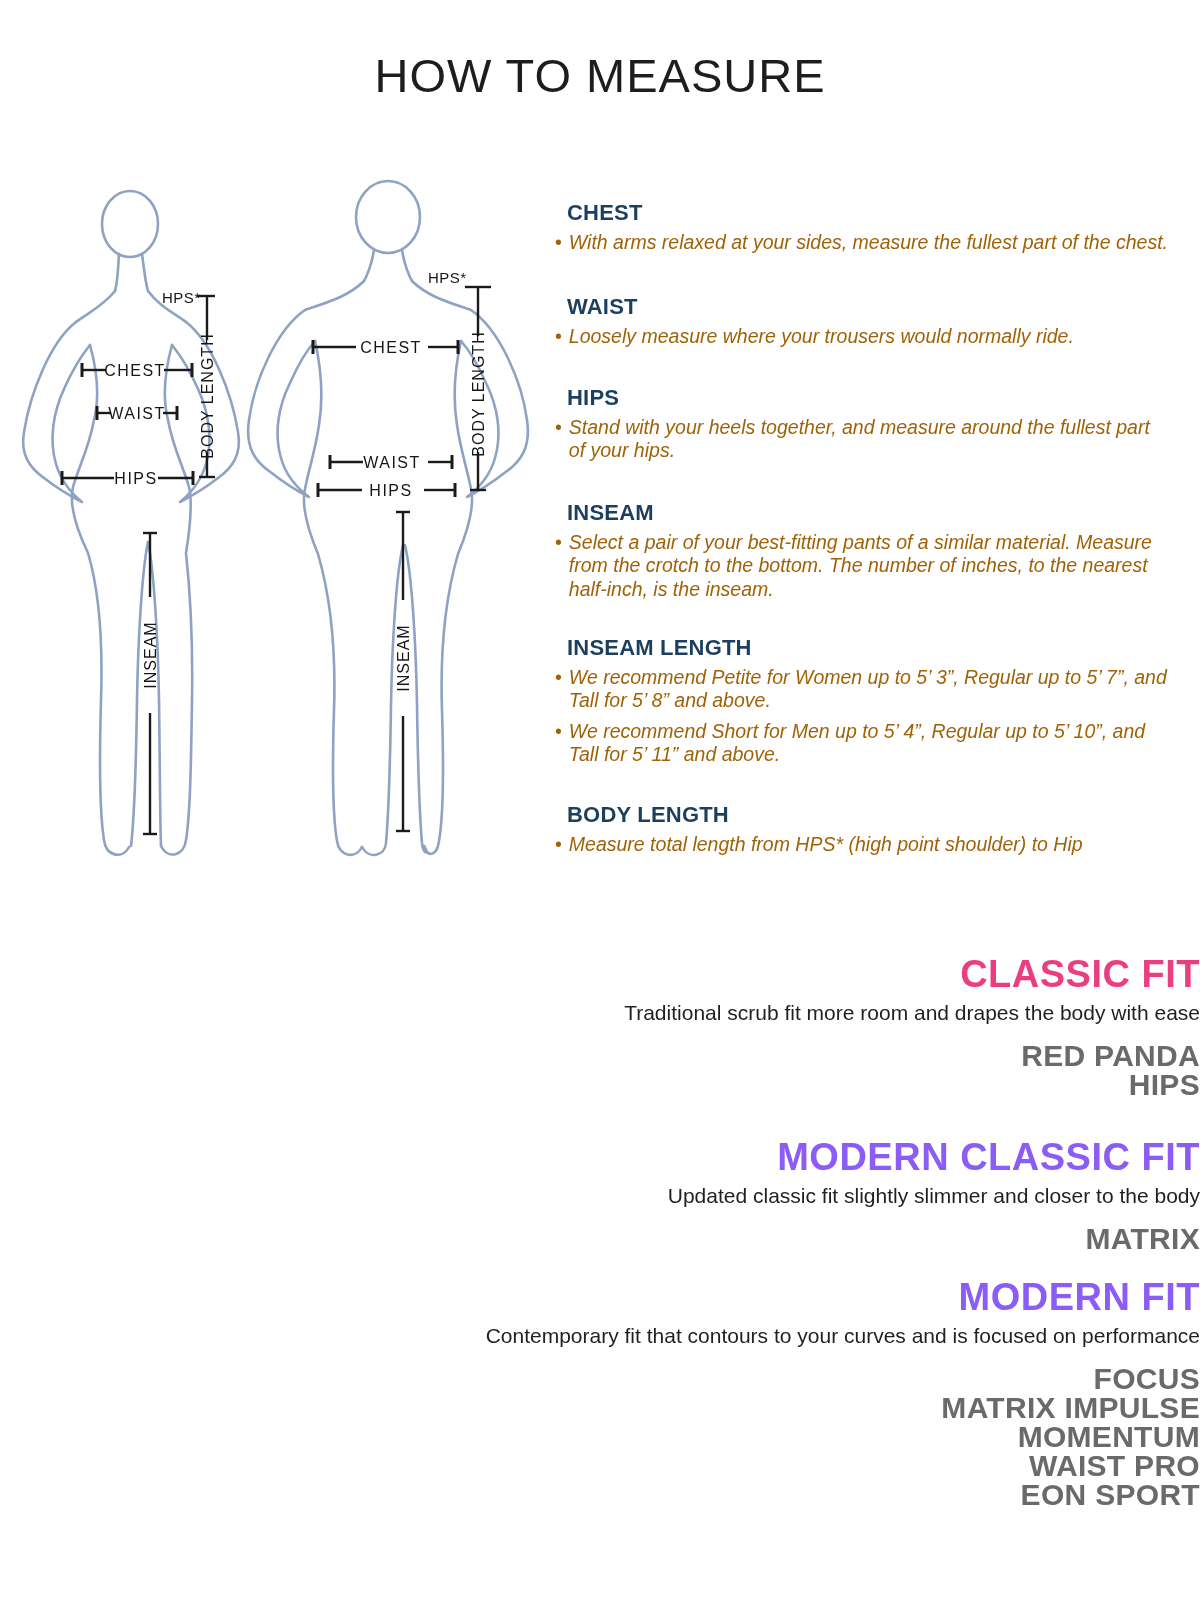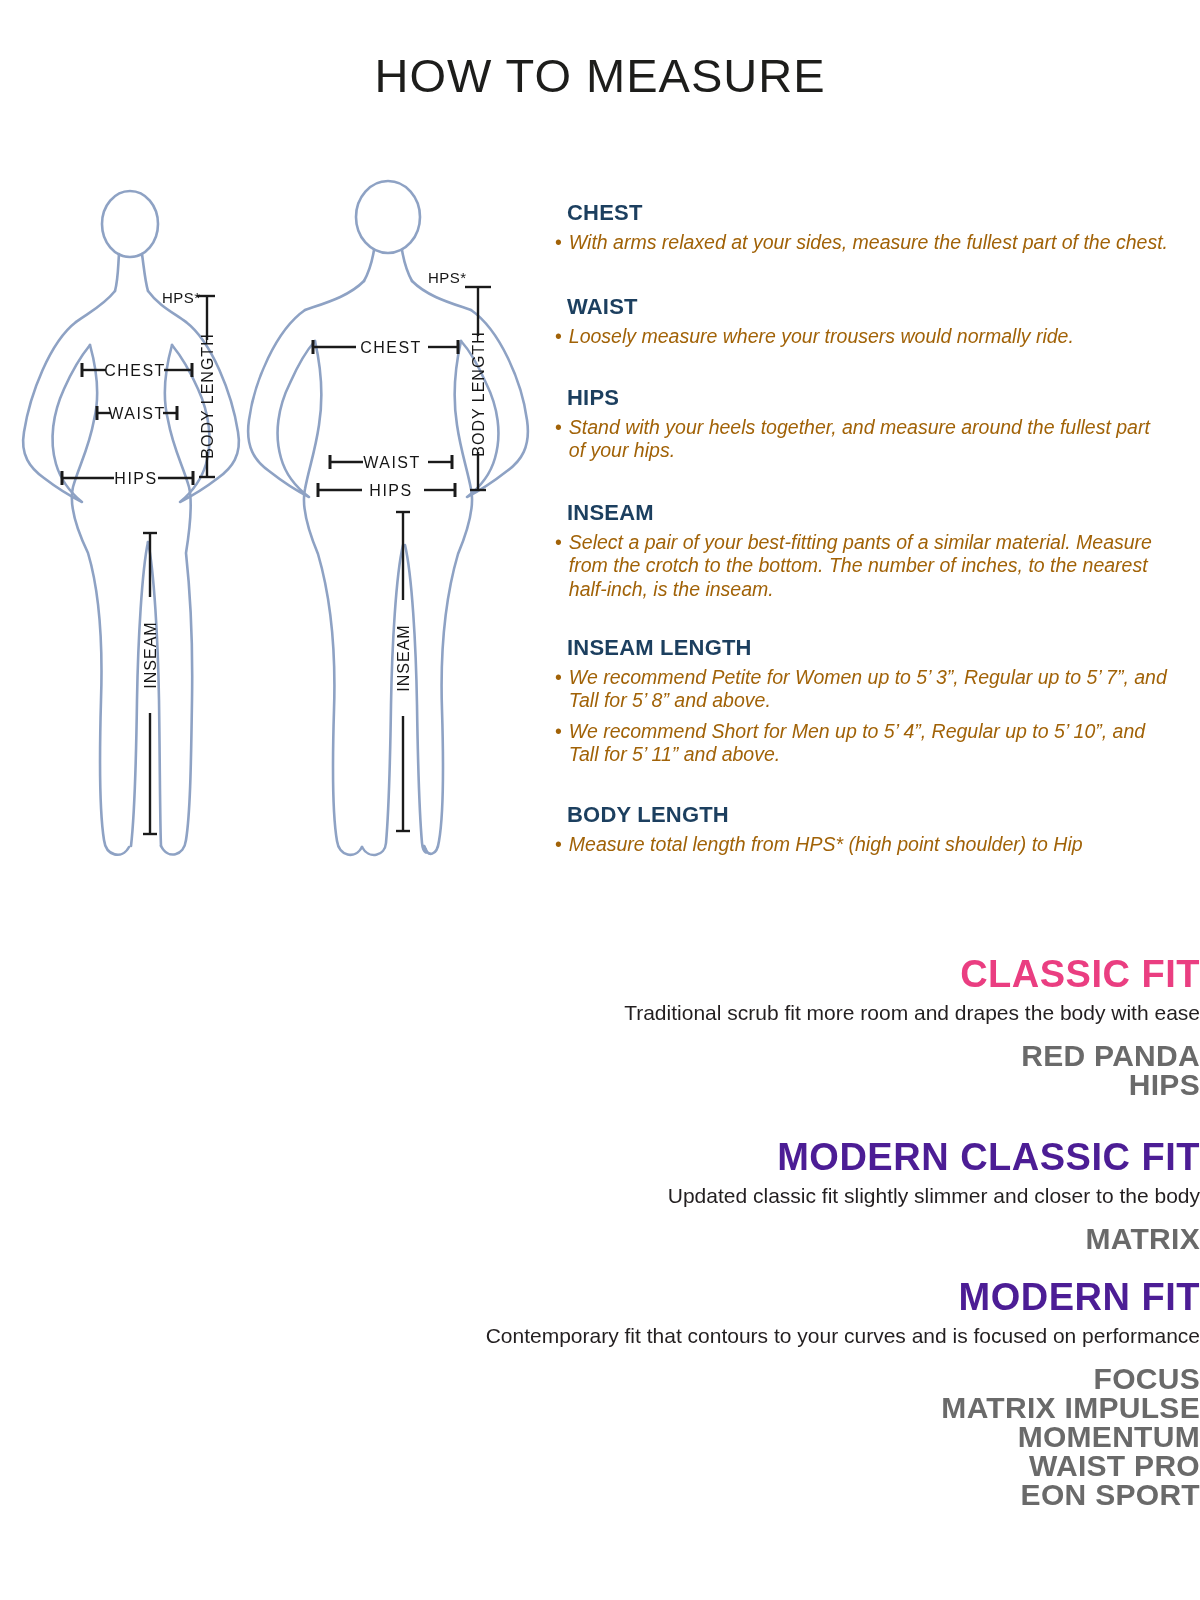--- a/index.html
+++ b/index.html
@@ -18,21 +18,21 @@
   
   .m-section{position:absolute;left:553px;width:615px;}
   .m-section h3{margin:0 0 5px 14px;font-size:22px;font-weight:bold;color:#1c3f5f;letter-spacing:.2px;}
   .bullet{display:flex;font-style:italic;font-size:19.5px;line-height:1.2;color:#a16207;margin:0 0 7px 0;}
   .bullet::before{content:"\2022";font-style:normal;flex:0 0 auto;margin:0 7px 0 2px;}
   .bullet p{margin:0;}
   
   .fit{position:absolute;left:20px;width:1180px;text-align:right;}
   .fit h2{margin:0;font-size:38px;font-weight:bold;letter-spacing:.5px;line-height:1;}
   .fit-pink h2{color:#ea3e81;}
-  .fit-green h2{color:#4c1d95;}
+  .fit-green h2{color:#8b5cf6;}
   .fit .desc{margin:8px 0 0;font-size:21px;color:#231f20;}
   .products{margin-top:16px;}
   .products div{font-size:30px;font-weight:bold;color:#6a6a6a;line-height:29px;letter-spacing:.3px;}
 </style>
 </head>
 <body>
 
 <div id="page">
 
   <h1 id="main-title">HOW TO MEASURE</h1>

